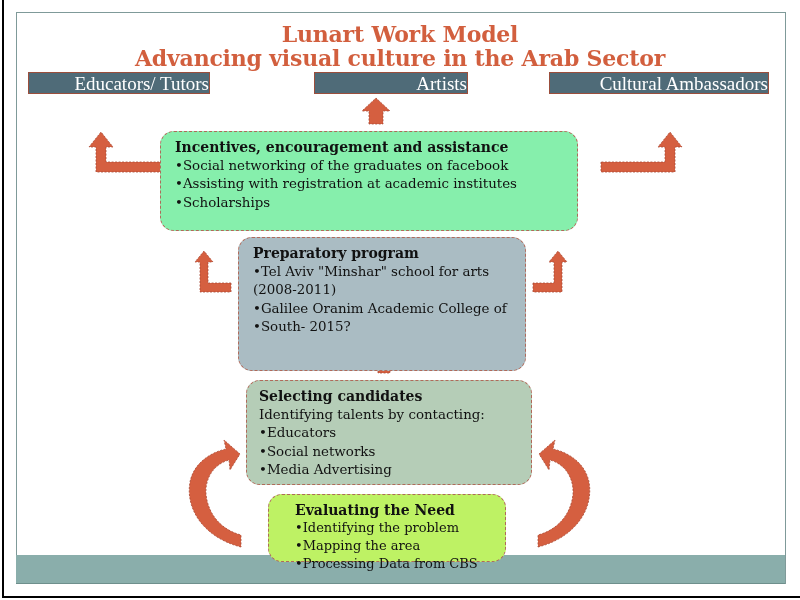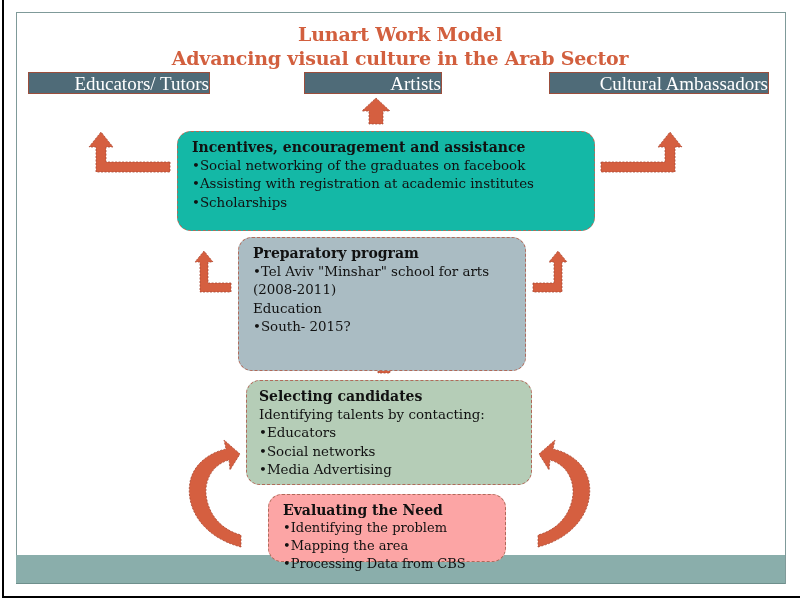--- a/index.html
+++ b/index.html
@@ -1,47 +1,47 @@
 <!DOCTYPE html>
 <html><head>
 <meta charset="utf-8">
 <style>
   html, body { margin:0; padding:0; background:#ffffff; }
   body { width:800px; height:600px; position:relative; overflow:hidden; font-family:"DejaVu Serif", serif; }
   .outer-left { position:absolute; left:2px; top:0; width:2px; height:598px; background:#000; }
   .outer-bottom { position:absolute; left:2px; top:596px; width:798px; height:2px; background:#000; }
   .slide { position:absolute; left:16px; top:12px; width:768px; height:571px; border:1px solid #7f9a99; border-bottom:none; background:#fff; }
   .footer-band { position:absolute; left:16px; top:555px; width:769px; height:28px; background:#8aaeab; border-bottom:1px solid #6e8f8c; }
-  .title { position:absolute; left:0; top:22px; width:800px; text-align:center; color:#d25f3e; font-weight:bold; font-size:19px; line-height:24px; letter-spacing:-0.2px; }
+  .title { position:absolute; left:0; top:22px; width:800px; text-align:center; color:#d25f3e; font-weight:bold; font-size:22px; line-height:24px; letter-spacing:-0.2px; }
   .title div { white-space:nowrap; }
   .role { position:absolute; height:22px; background:#4f6b78; border:1.5px solid #9b4e3c; color:#ffffff; font-family:"Liberation Serif", serif; font-size:19px; line-height:22px; text-align:right; box-sizing:border-box; white-space:nowrap; }
   .box { position:absolute; border:1.5px dashed #b06a5a; border-radius:14px; box-sizing:border-box; color:#111; font-size:13.4px; line-height:18.5px; padding:6px 10px 4px 14px; }
   .box .head { font-weight:bold; font-size:14px; }
-  .box-incentives { left:177px; top:131px; width:418px; height:100px; background:#14b8a6; }
+  .box-incentives { left:160px; top:131px; width:418px; height:100px; background:#86efac; }
   .box-prep { left:238px; top:237px; width:288px; height:134px; background:#aabcc3; padding-left:14px; }
   .box-select { left:246px; top:380px; width:286px; height:105px; background:#b5cdb7; padding-left:12px; }
-  .box-eval { left:268px; top:494px; width:238px; height:68px; background:#fca5a5; padding-left:14px; font-size:13px; line-height:18px; }
+  .box-eval { left:268px; top:494px; width:238px; height:68px; background:#bef264; padding-left:26px; font-size:13px; line-height:18px; }
   svg.arrows { position:absolute; left:0; top:0; width:800px; height:600px; }
   .line { white-space:nowrap; }
 </style>
 </head>
 <body>
 
 <div class="outer-left"></div>
 <div class="outer-bottom"></div>
 <div class="slide"></div>
 <div class="footer-band"></div>
 
 <div class="title">
   <div>Lunart Work Model</div>
   <div>Advancing visual culture in the Arab Sector</div>
 </div>
 
 <div class="role" style="left:28px; top:72px; width:182px;">Educators/ Tutors</div>
-<div class="role" style="left:304px; top:72px; width:138px;">Artists</div>
+<div class="role" style="left:314px; top:72px; width:154px;">Artists</div>
 <div class="role" style="left:549px; top:72px; width:220px;">Cultural Ambassadors</div>
 
 <svg class="arrows" viewBox="0 0 800 600">
   <g fill="#d55f40" stroke="#a84a35" stroke-width="0.8" stroke-dasharray="2,1.5">
 
     <path d="M369 124 L369 111 L362 111 L376 98 L390 111 L383 111 L383 124 Z"></path>
 
     <path d="M170 162 L170 172 L96 172 L96 147 L89 147 L101 132 L113 147 L106 147 L106 162 Z"></path>
 
     <path d="M601 162 L601 172 L675 172 L675 147 L682 147 L670 132 L658 147 L665 147 L665 162 Z"></path>
@@ -62,21 +62,21 @@
   <div class="head line">Incentives, encouragement and assistance</div>
   <div class="line">•Social networking of the graduates on facebook</div>
   <div class="line">•Assisting with registration at academic institutes</div>
   <div class="line">•Scholarships</div>
 </div>
 
 <div class="box box-prep">
   <div class="head line">Preparatory program</div>
   <div class="line">•Tel Aviv "Minshar" school for arts</div>
   <div class="line">(2008-2011)</div>
-  <div class="line">Education</div>
+  <div class="line">•Galilee Oranim Academic College of</div>
   <div class="line">•South- 2015?</div>
 </div>
 
 <div class="box box-select">
   <div class="head line">Selecting candidates</div>
   <div class="line">Identifying talents by contacting:</div>
   <div class="line">•Educators</div>
   <div class="line">•Social networks</div>
   <div class="line">•Media Advertising</div>
 </div>

